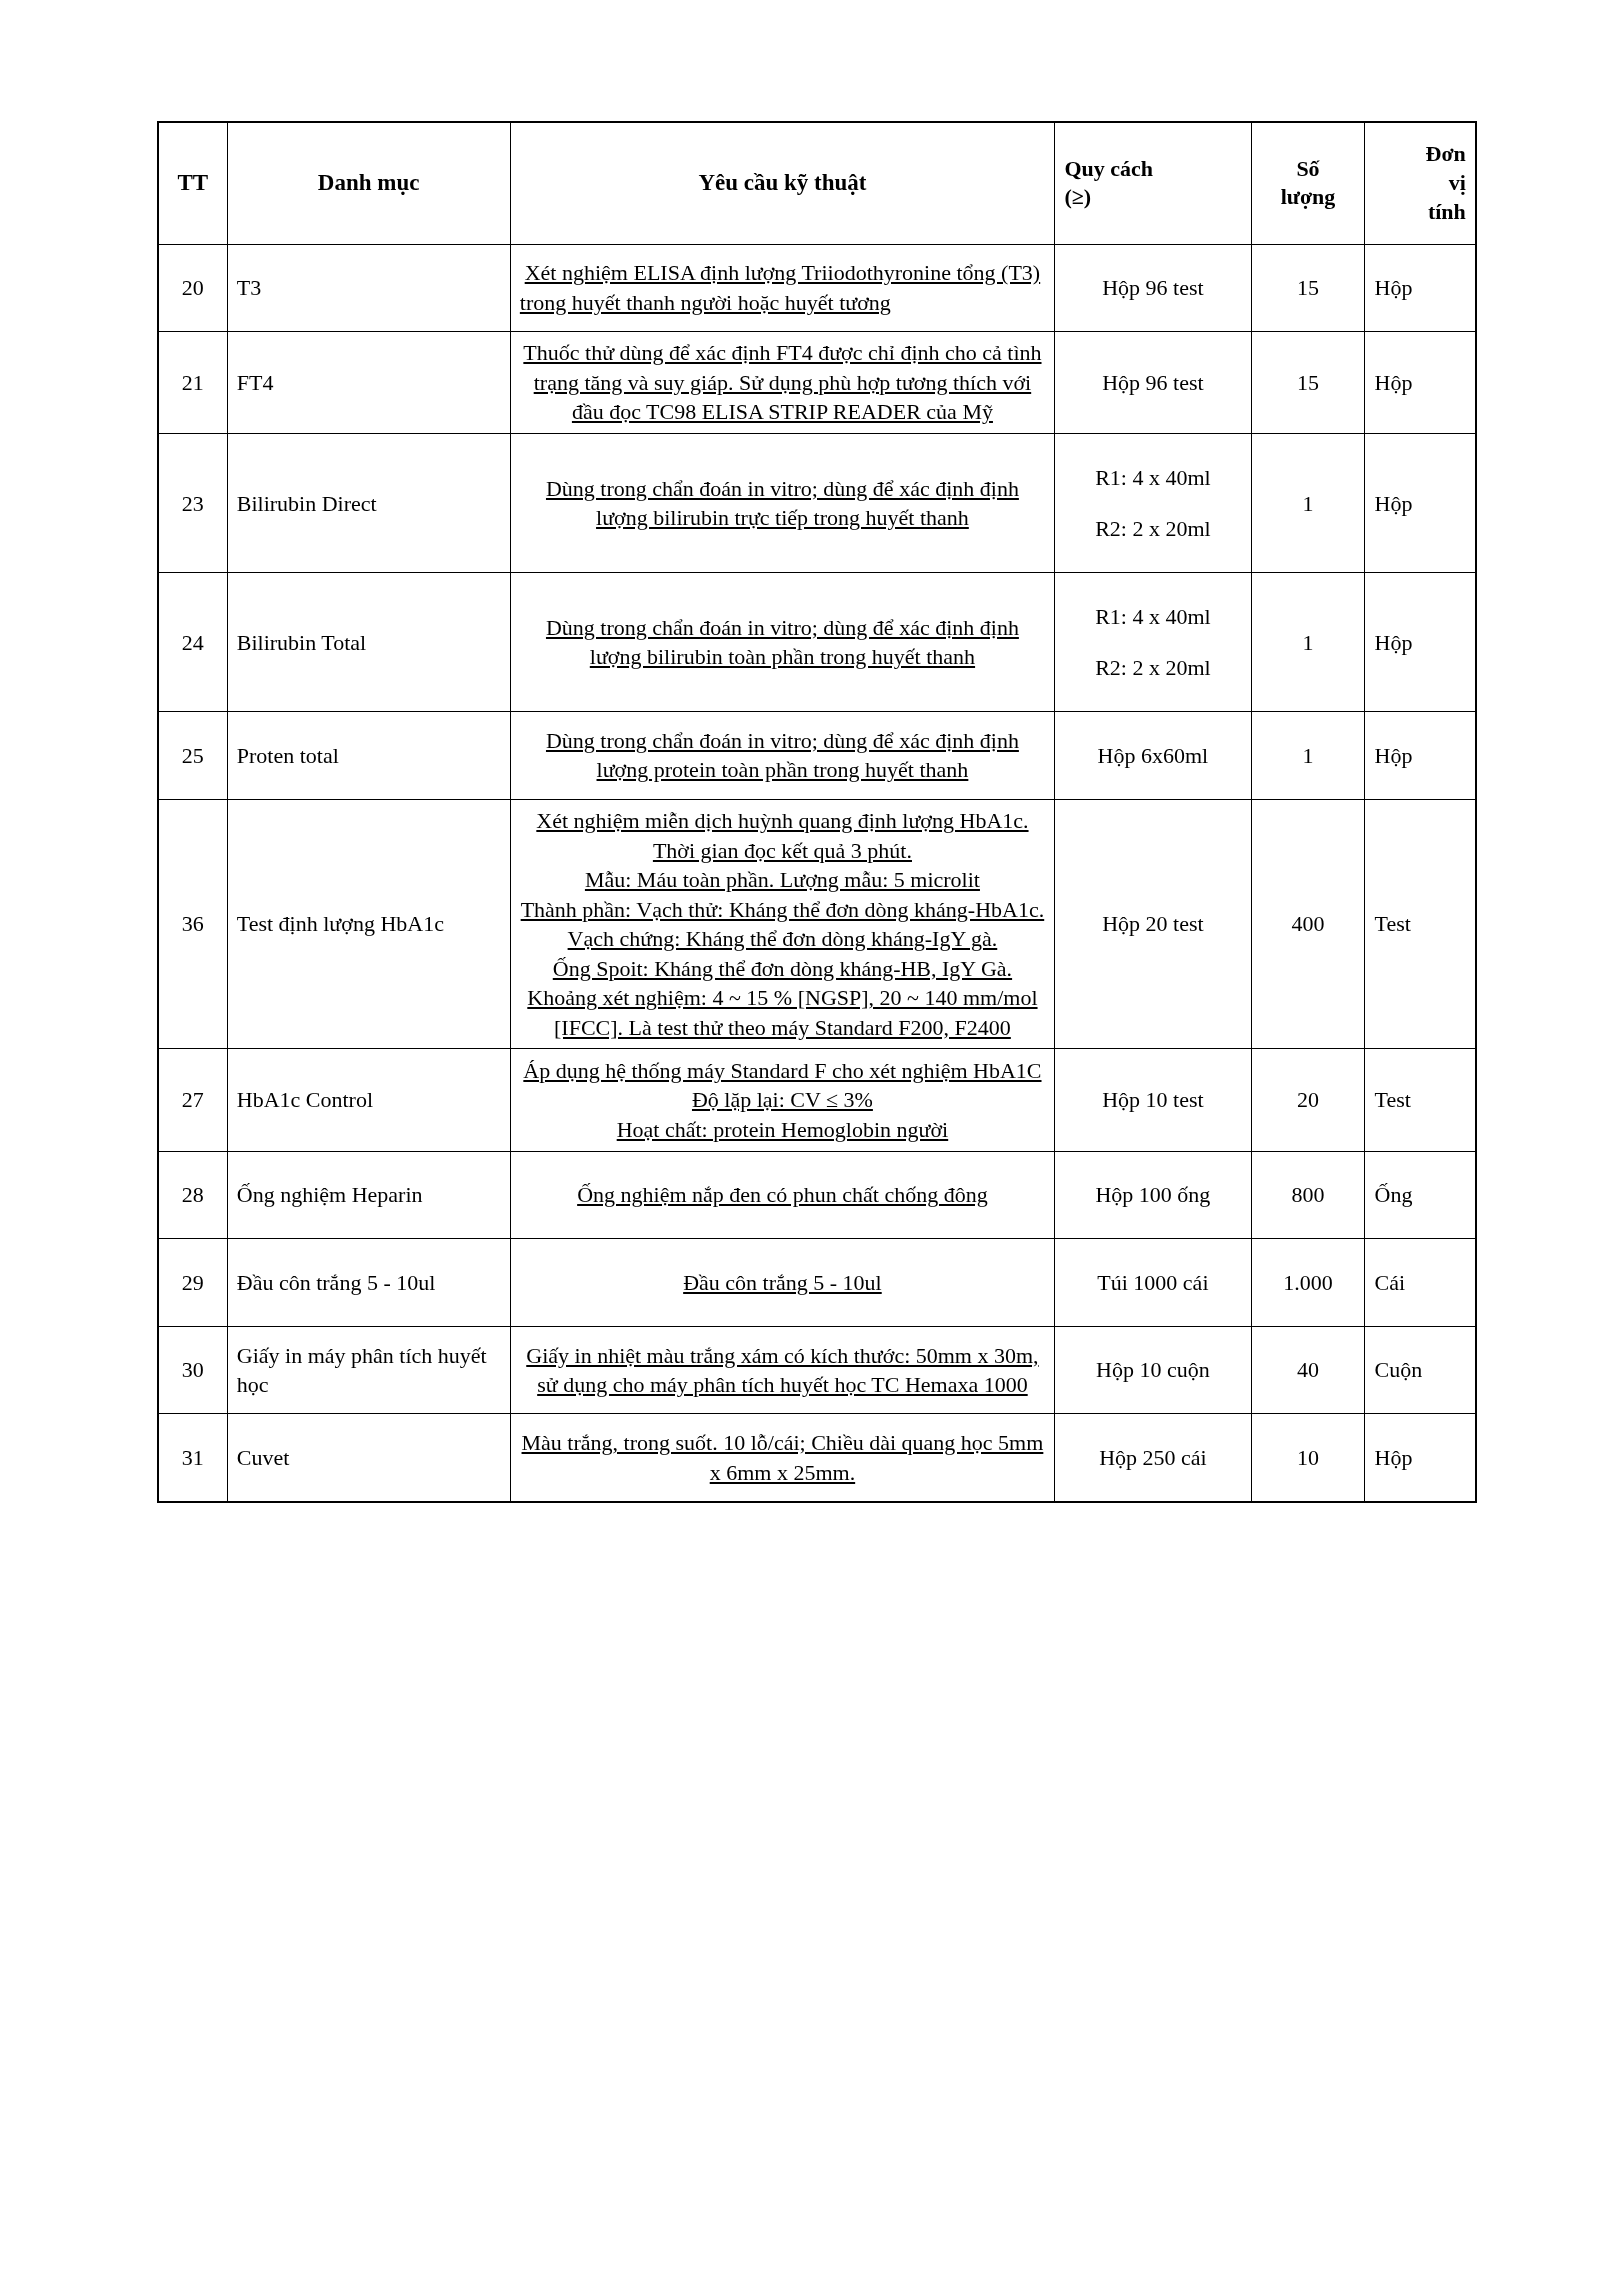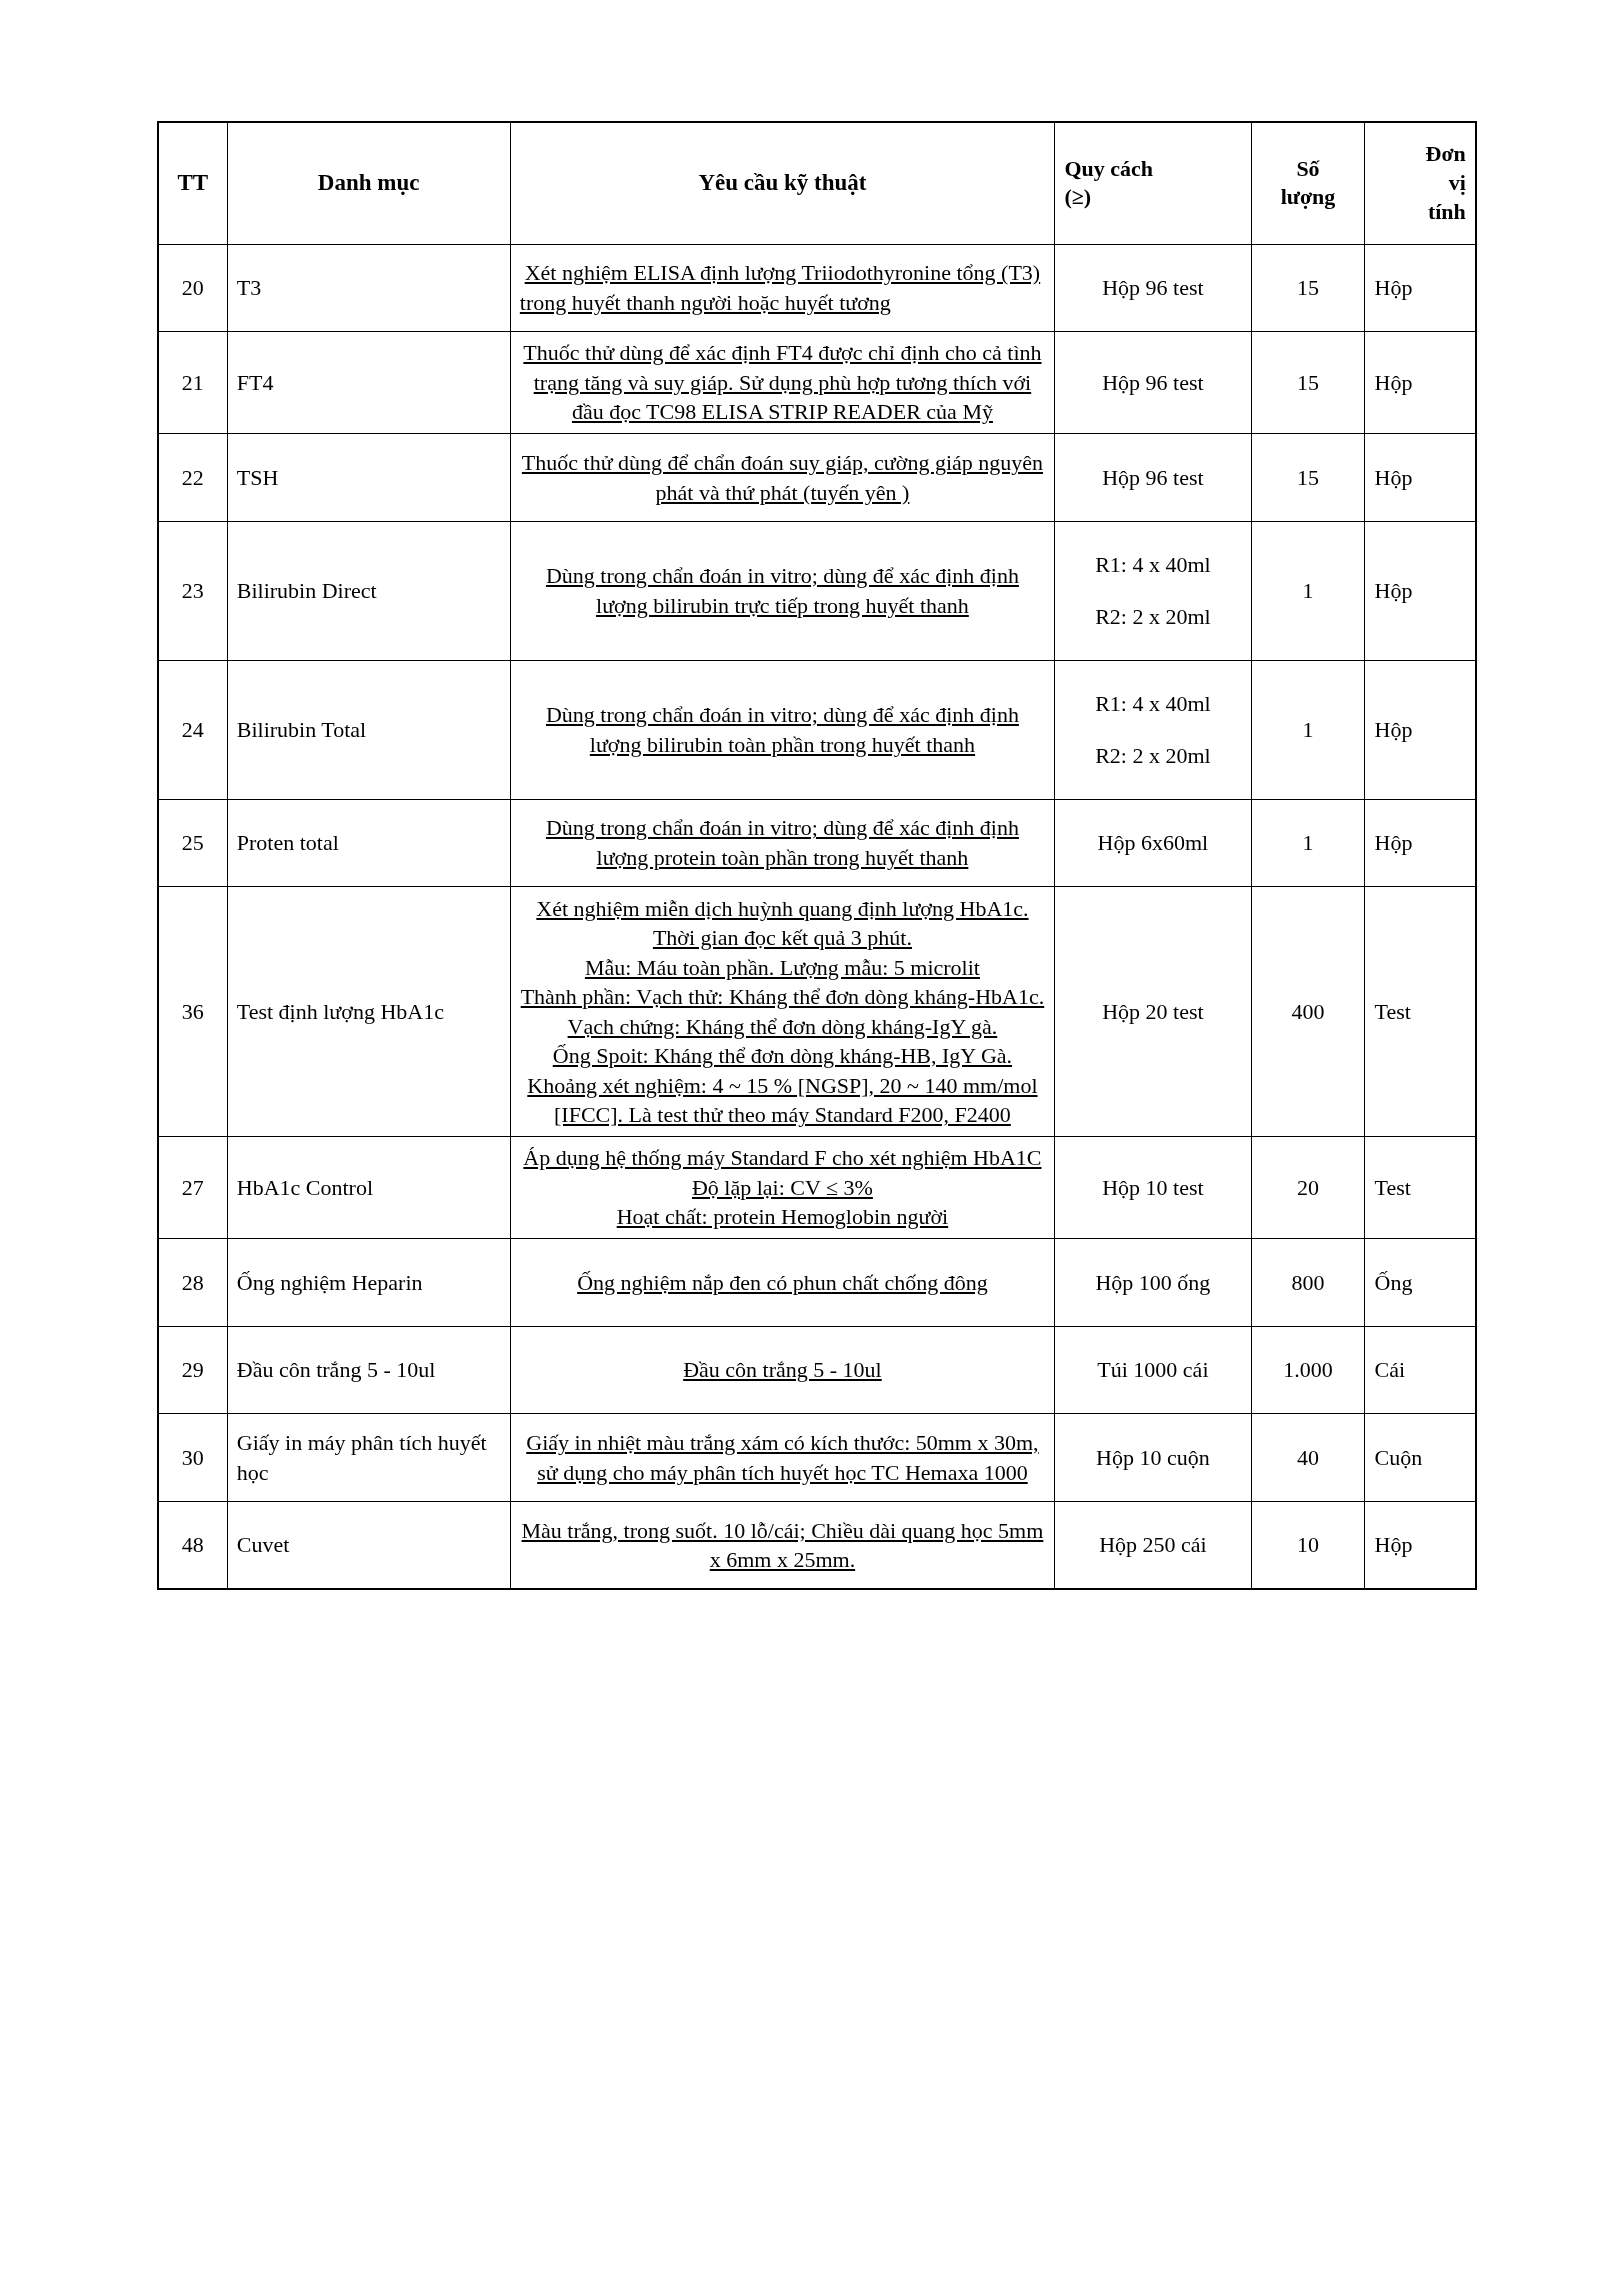--- a/index.html
+++ b/index.html
@@ -127,32 +127,20 @@
           <td class="yc">
             <p>Thuốc thử dùng để xác định FT4 được chỉ định cho cả tình trạng tăng và suy giáp. Sử dụng phù hợp tương thích với đầu đọc TC98 ELISA STRIP READER của Mỹ</p>
           </td>
           <td class="qc">
             <p>Hộp 96 test</p>
           </td>
           <td class="sl">15</td>
           <td class="dv">Hộp</td>
         </tr>
         <tr>
-          <td class="tt">22</td>
-          <td class="dm">TSH</td>
-          <td class="yc">
-            <p>Thuốc thử dùng để chẩn đoán suy giáp, cường giáp nguyên phát và thứ phát (tuyến yên )</p>
-          </td>
-          <td class="qc">
-            <p>Hộp 96 test</p>
-          </td>
-          <td class="sl">15</td>
-          <td class="dv">Hộp</td>
-        </tr>
-        <tr>
           <td class="tt">23</td>
           <td class="dm">Bilirubin Direct</td>
           <td class="yc">
             <p>Dùng trong chẩn đoán in vitro; dùng để xác định định lượng bilirubin trực tiếp trong huyết thanh</p>
           </td>
           <td class="qc">
             <p>R1: 4 x 40ml</p>
             <p>R2: 2 x 20ml</p>
           </td>
           <td class="sl">1</td>
@@ -242,21 +230,21 @@
           <td class="yc">
             <p>Giấy in nhiệt màu trắng xám có kích thước: 50mm x 30m, sử dụng cho máy phân tích huyết học TC Hemaxa 1000</p>
           </td>
           <td class="qc">
             <p>Hộp 10 cuộn</p>
           </td>
           <td class="sl">40</td>
           <td class="dv">Cuộn</td>
         </tr>
         <tr>
-          <td class="tt">48</td>
+          <td class="tt">31</td>
           <td class="dm">Cuvet</td>
           <td class="yc">
             <p>Màu trắng, trong suốt. 10 lỗ/cái; Chiều dài quang học 5mm x 6mm x 25mm.</p>
           </td>
           <td class="qc">
             <p>Hộp 250 cái</p>
           </td>
           <td class="sl">10</td>
           <td class="dv">Hộp</td>
         </tr>

